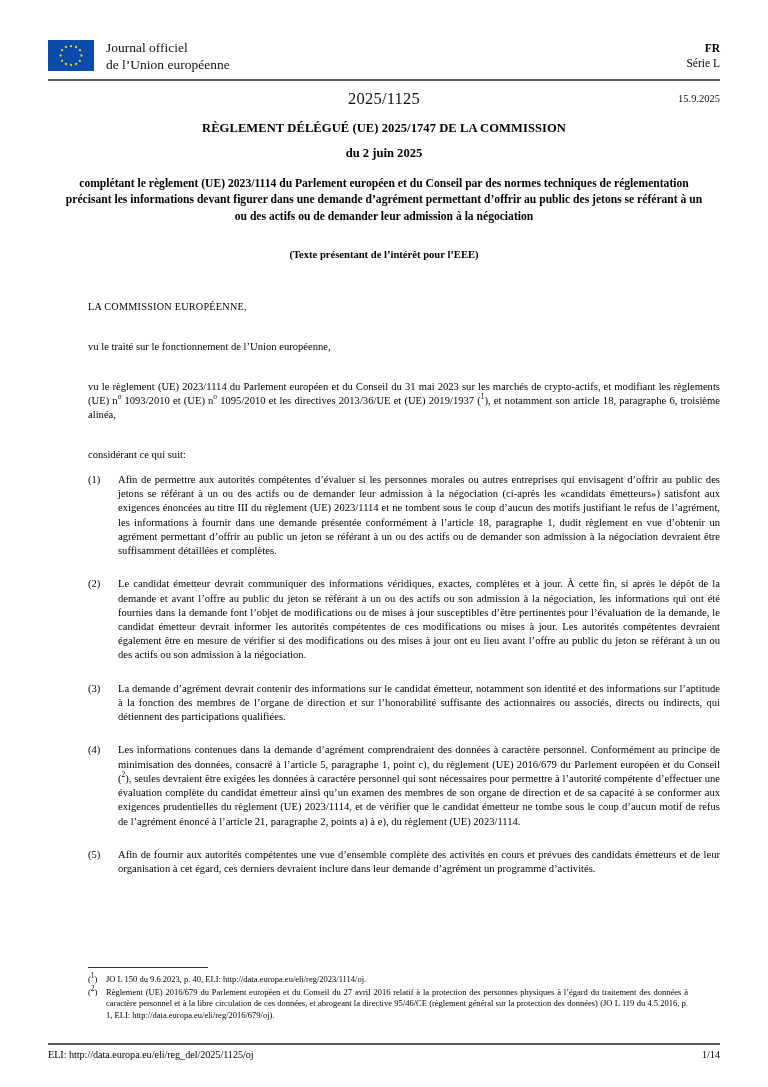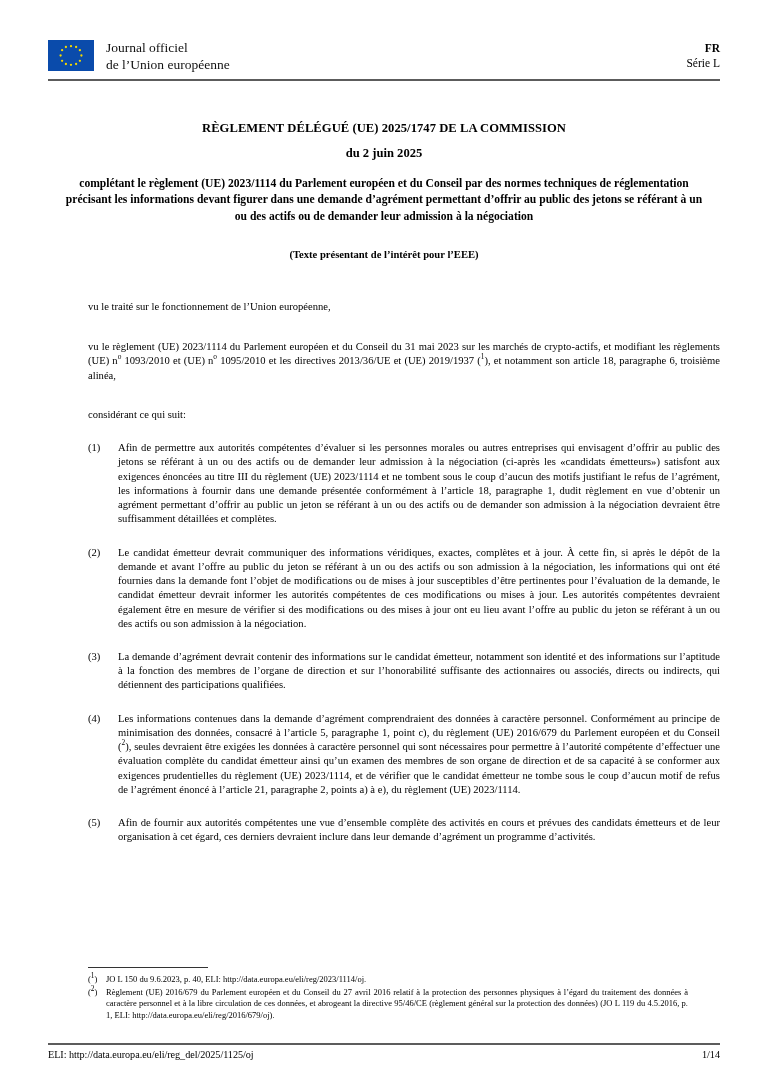--- a/index.html
+++ b/index.html
@@ -151,21 +151,21 @@
     margin-left: 40px;
     margin-bottom: 26px;
   }
   .lead.small-caps {
     font-size: 10.2px;
     letter-spacing: 0.25px;
   }
   .lead.block {
     margin-bottom: 25px;
   }
-  .lead-tight { margin-bottom: 19px; }
+  .lead-tight { margin-bottom: 11px; }
 
   .recital {
     display: flex;
     margin-left: 40px;
     margin-bottom: 19px;
   }
   .recital-num {
     flex: 0 0 30px;
     width: 30px;
     font-size: 10.6px;
@@ -266,30 +266,35 @@
       </div>
     </div>
     <div class="masthead-right">
       <div class="fr">FR</div>
       <div class="serie">Série L</div>
     </div>
   </div>
 
   <div class="rule-top"></div>
 
+  <div class="docline">
+    <div class="doc-number">2025/1125</div>
+    <div class="doc-date">15.9.2025</div>
+  </div>
 
   <div class="titleblock">
     <div class="title-main">RÈGLEMENT DÉLÉGUÉ (UE) 2025/1747 DE LA COMMISSION</div>
     <div class="title-date">du 2 juin 2025</div>
     <div class="title-sub">complétant le règlement (UE) 2023/1114 du Parlement européen et du Conseil par des normes techniques de réglementation précisant les informations devant figurer dans une demande d’agrément permettant d’offrir au public des jetons se référant à un ou des actifs ou de demander leur admission à la négociation</div>
     <div class="title-eea">(Texte présentant de l’intérêt pour l’EEE)</div>
   </div>
 
   <div class="body">
 
+    <div class="lead small-caps">LA COMMISSION EUROPÉENNE,</div>
 
     <div class="lead">vu le traité sur le fonctionnement de l’Union européenne,</div>
 
     <div class="lead block"><span>vu le règlement (UE) 2023/1114 du Parlement européen et du Conseil du 31 mai 2023 sur les marchés de crypto-actifs, et modifiant les règlements (UE) n</span><sup class="fn">o</sup><span> 1093/2010 et (UE) n</span><sup class="fn">o</sup><span> 1095/2010 et les directives 2013/36/UE et (UE) 2019/1937 (</span><sup class="fn">1</sup><span>), et notamment son article 18, paragraphe 6, troisième alinéa,</span></div>
 
     <div class="lead lead-tight">considérant ce qui suit:</div>
 
     <div class="recital">
       <div class="recital-num">(1)</div>
       <div class="recital-text">Afin de permettre aux autorités compétentes d’évaluer si les personnes morales ou autres entreprises qui envisagent d’offrir au public des jetons se référant à un ou des actifs ou de demander leur admission à la négociation (ci-après les «candidats émetteurs») satisfont aux exigences énoncées au titre III du règlement (UE) 2023/1114 et ne tombent sous le coup d’aucun des motifs justifiant le refus de l’agrément, les informations à fournir dans une demande présentée conformément à l’article 18, paragraphe 1, dudit règlement en vue d’obtenir un agrément permettant d’offrir au public un jeton se référant à un ou des actifs ou de demander son admission à la négociation devraient être suffisamment détaillées et complètes.</div>

